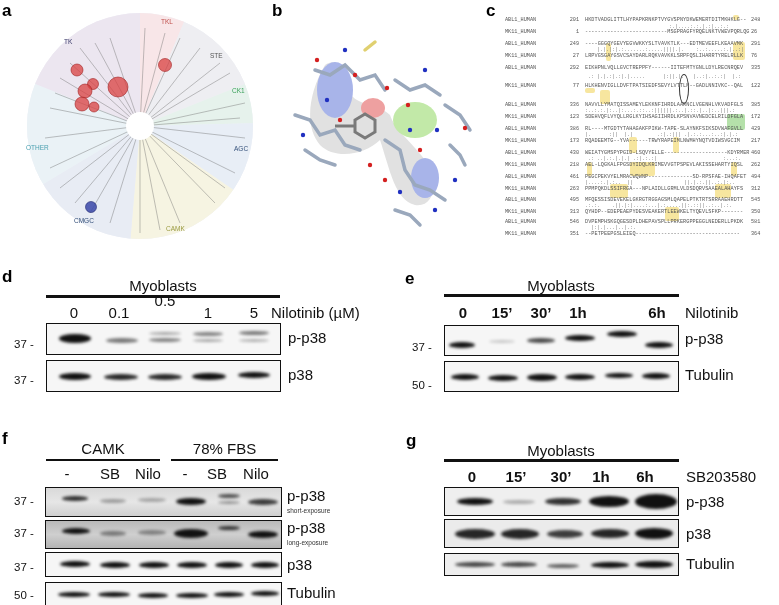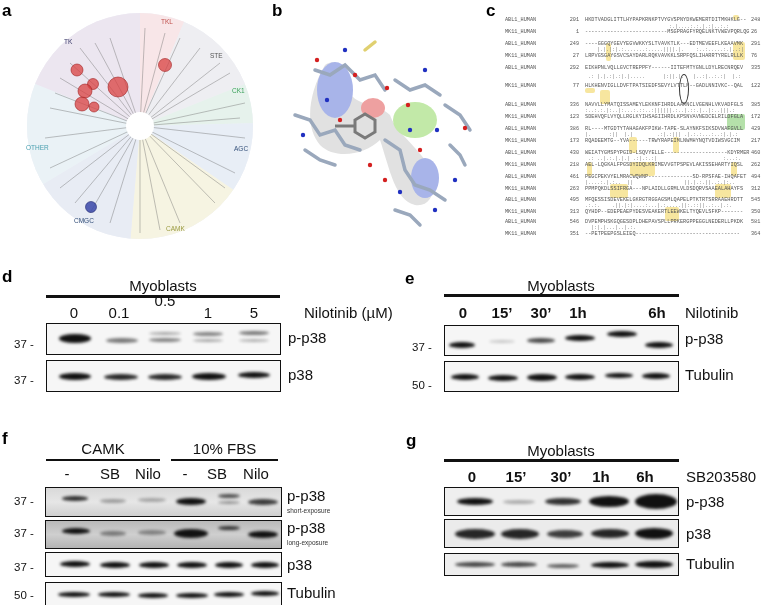--- a/index.html
+++ b/index.html
@@ -216,21 +216,21 @@
 </div>
 
 <div class="panel-letter" style="left:2px;top:268px;">d</div>
 <div class="grp-title" style="left:46px;top:277px;width:234px;">Myoblasts</div>
 <div class="grp-line" style="left:46px;top:295px;width:234px;"></div>
 <div class="lane-label" style="left:52px;top:304px;width:44px;">0</div>
 <div class="lane-label" style="left:97px;top:304px;width:44px;">0.1</div>
 <div class="lane-label" style="left:143px;top:292px;width:44px;">0.5</div>
 <div class="lane-label" style="left:186px;top:304px;width:44px;">1</div>
 <div class="lane-label" style="left:232px;top:304px;width:44px;">5</div>
-<div class="treat-label" style="left:304px;top:304px;text-align:right;">Nilotinib (µM)</div>
+<div class="treat-label" style="left:271px;top:304px;text-align:right;">Nilotinib (µM)</div>
 
 <div class="mw" style="left:14px;top:338px;">37 -</div>
 <div class="blot" style="left:46px;top:323px;width:235px;height:32px;">
   <div class="band" style="left:12px;top:10px;width:32px;height:9px;"></div>
   <div class="band" style="left:59px;top:14px;width:32px;height:5px;opacity:0.55;"></div>
   <div class="band" style="left:102px;top:8px;width:32px;height:3px;opacity:0.35;"></div>
   <div class="band" style="left:102px;top:14px;width:32px;height:4px;opacity:0.5;"></div>
   <div class="band" style="left:146px;top:8px;width:30px;height:4px;opacity:0.5;"></div>
   <div class="band" style="left:146px;top:15px;width:30px;height:3px;opacity:0.35;"></div>
   <div class="band" style="left:192px;top:7px;width:30px;height:4px;opacity:0.55;"></div>
@@ -276,21 +276,21 @@
   <div class="band" style="left:43px;top:13px;width:30px;height:6px;"></div>
   <div class="band" style="left:82px;top:12px;width:30px;height:7px;"></div>
   <div class="band" style="left:120px;top:12px;width:30px;height:6px;"></div>
   <div class="band" style="left:160px;top:11px;width:28px;height:5px;"></div>
   <div class="band" style="left:197px;top:11px;width:28px;height:6px;"></div>
 </div>
 <div class="ab-label" style="left:685px;top:366px;">Tubulin</div>
 
 <div class="panel-letter" style="left:2px;top:430px;">f</div>
 <div class="grp-title" style="left:46px;top:440px;width:114px;">CAMK</div>
-<div class="grp-title" style="left:171px;top:440px;width:107px;">10% FBS</div>
+<div class="grp-title" style="left:171px;top:440px;width:107px;">78% FBS</div>
 <div class="grp-line" style="left:46px;top:459px;width:114px;height:1.5px;"></div>
 <div class="grp-line" style="left:171px;top:459px;width:107px;height:1.5px;"></div>
 <div class="lane-label" style="left:52px;top:465px;width:30px;">-</div>
 <div class="lane-label" style="left:95px;top:465px;width:30px;">SB</div>
 <div class="lane-label" style="left:130px;top:465px;width:36px;">Nilo</div>
 <div class="lane-label" style="left:170px;top:465px;width:30px;">-</div>
 <div class="lane-label" style="left:202px;top:465px;width:30px;">SB</div>
 <div class="lane-label" style="left:237px;top:465px;width:38px;">Nilo</div>
 
 <div class="mw" style="left:14px;top:495px;">37 -</div>

